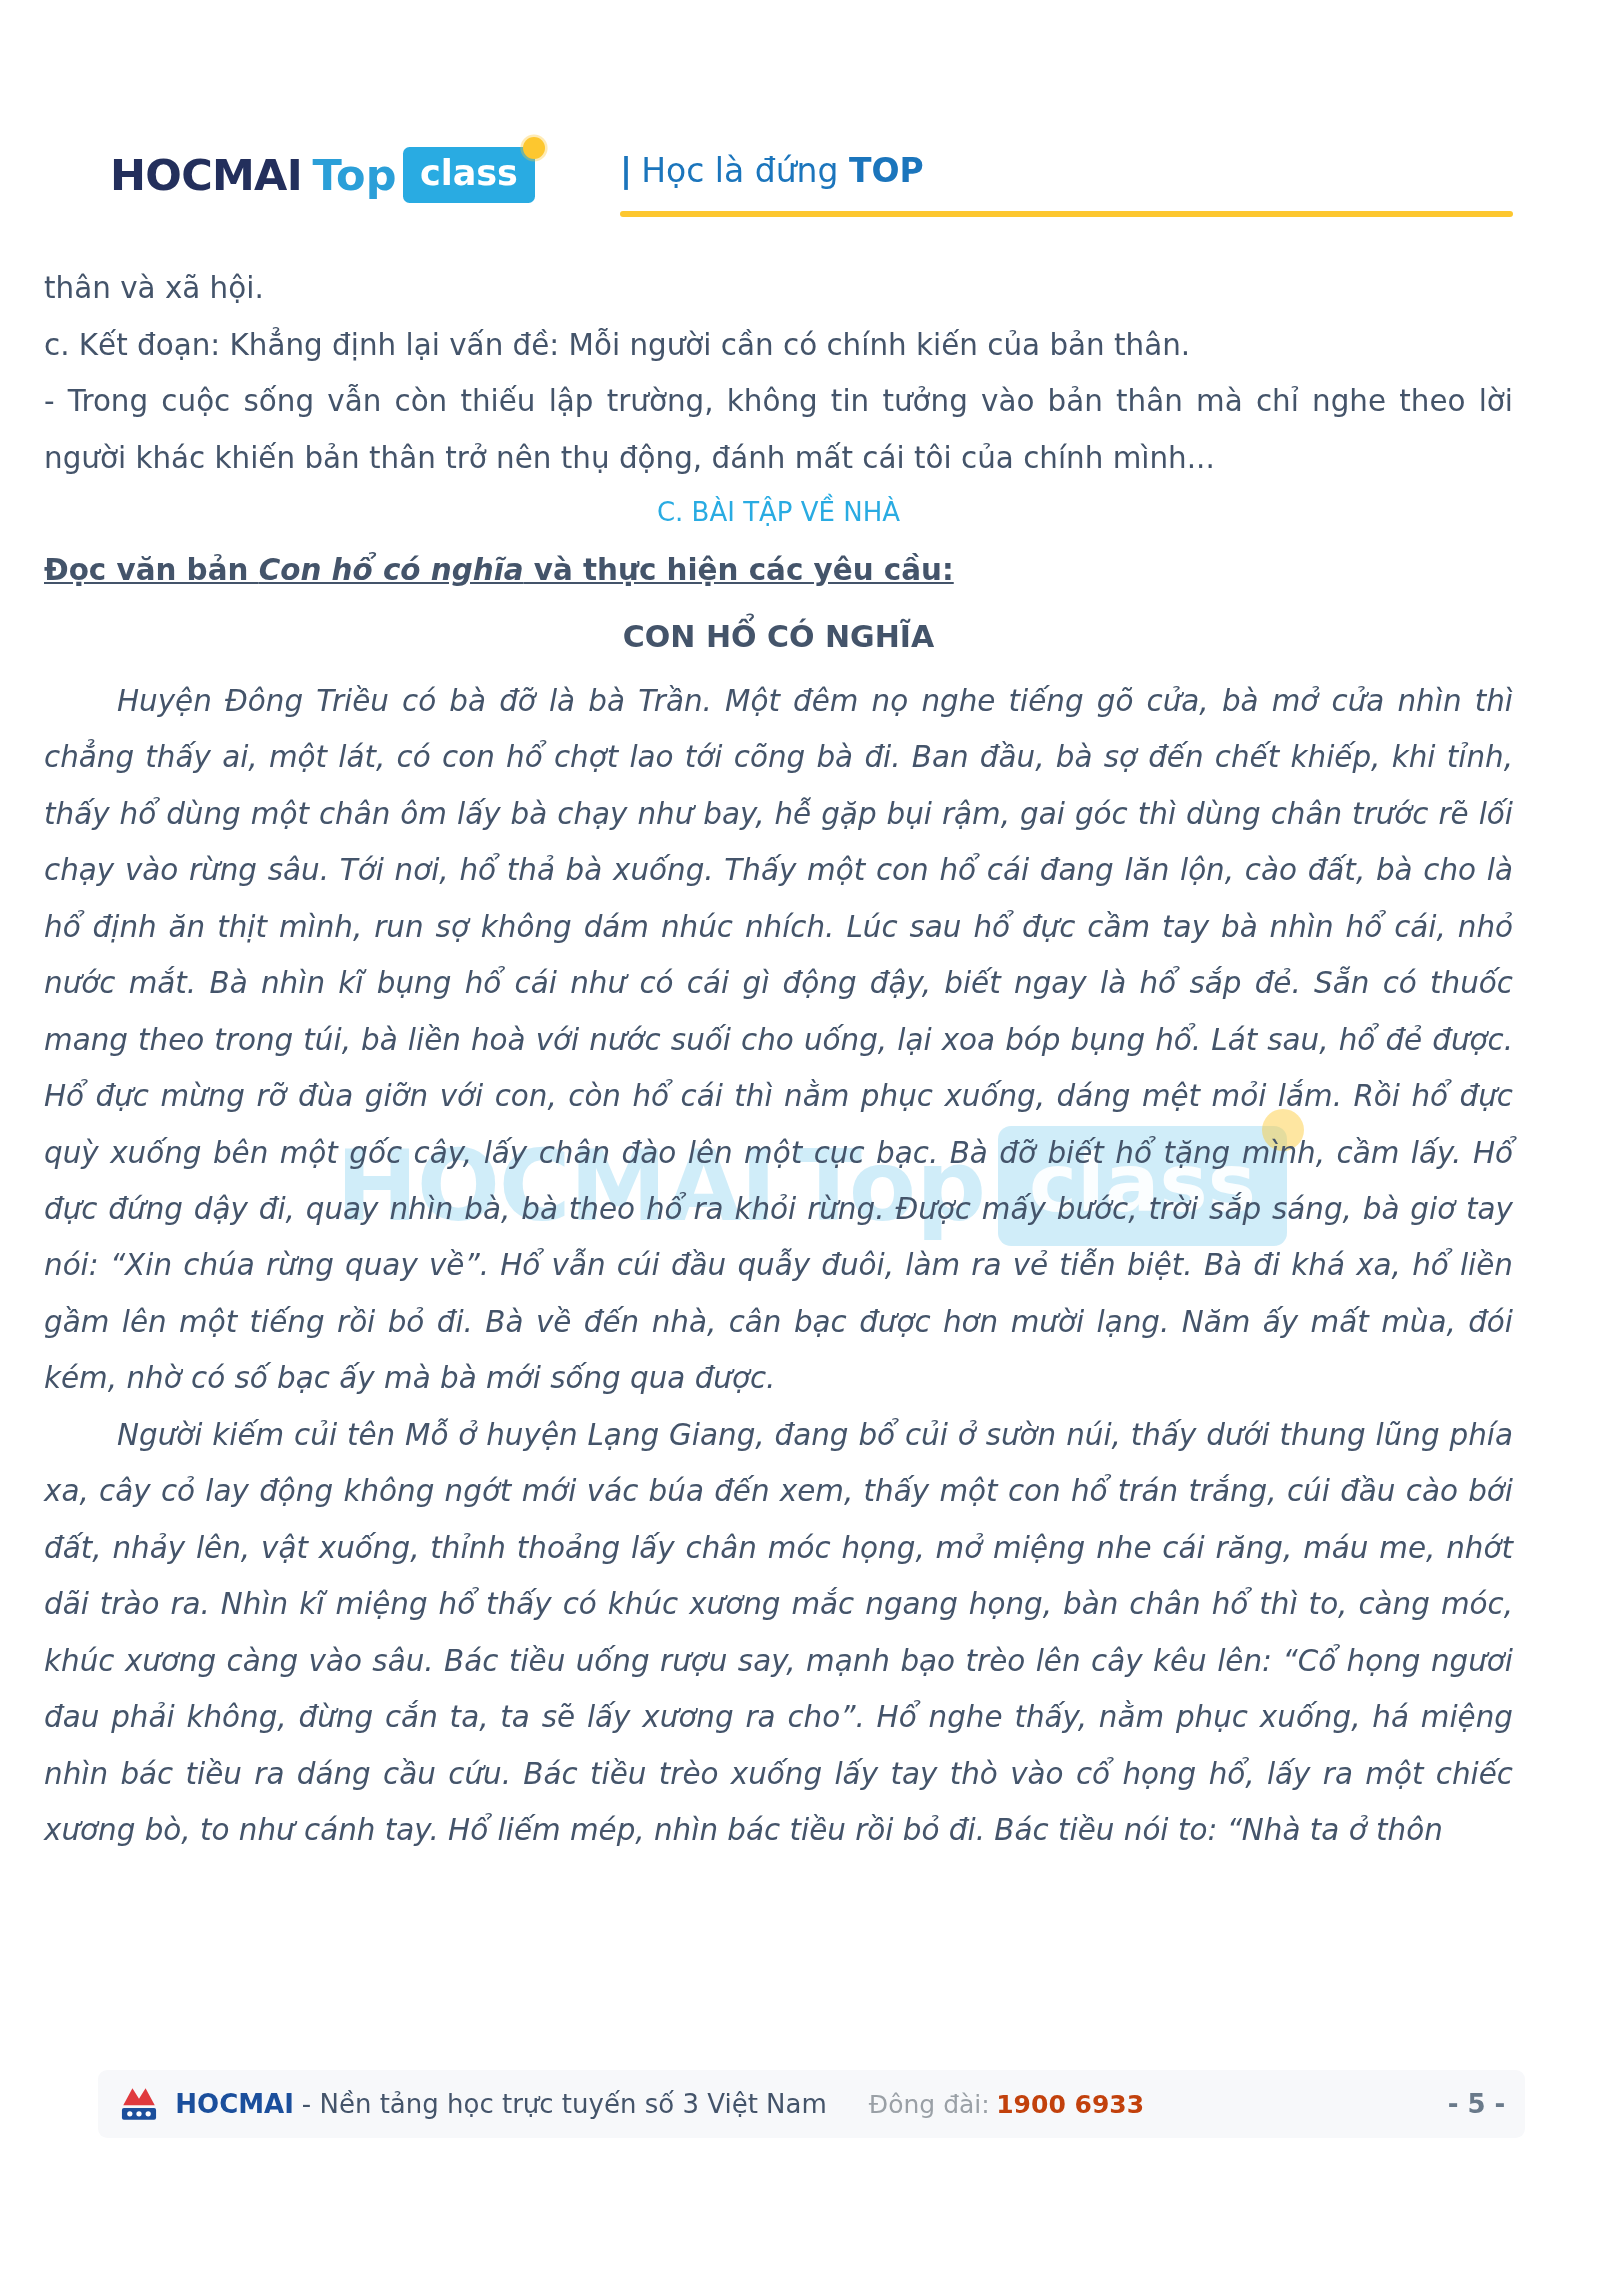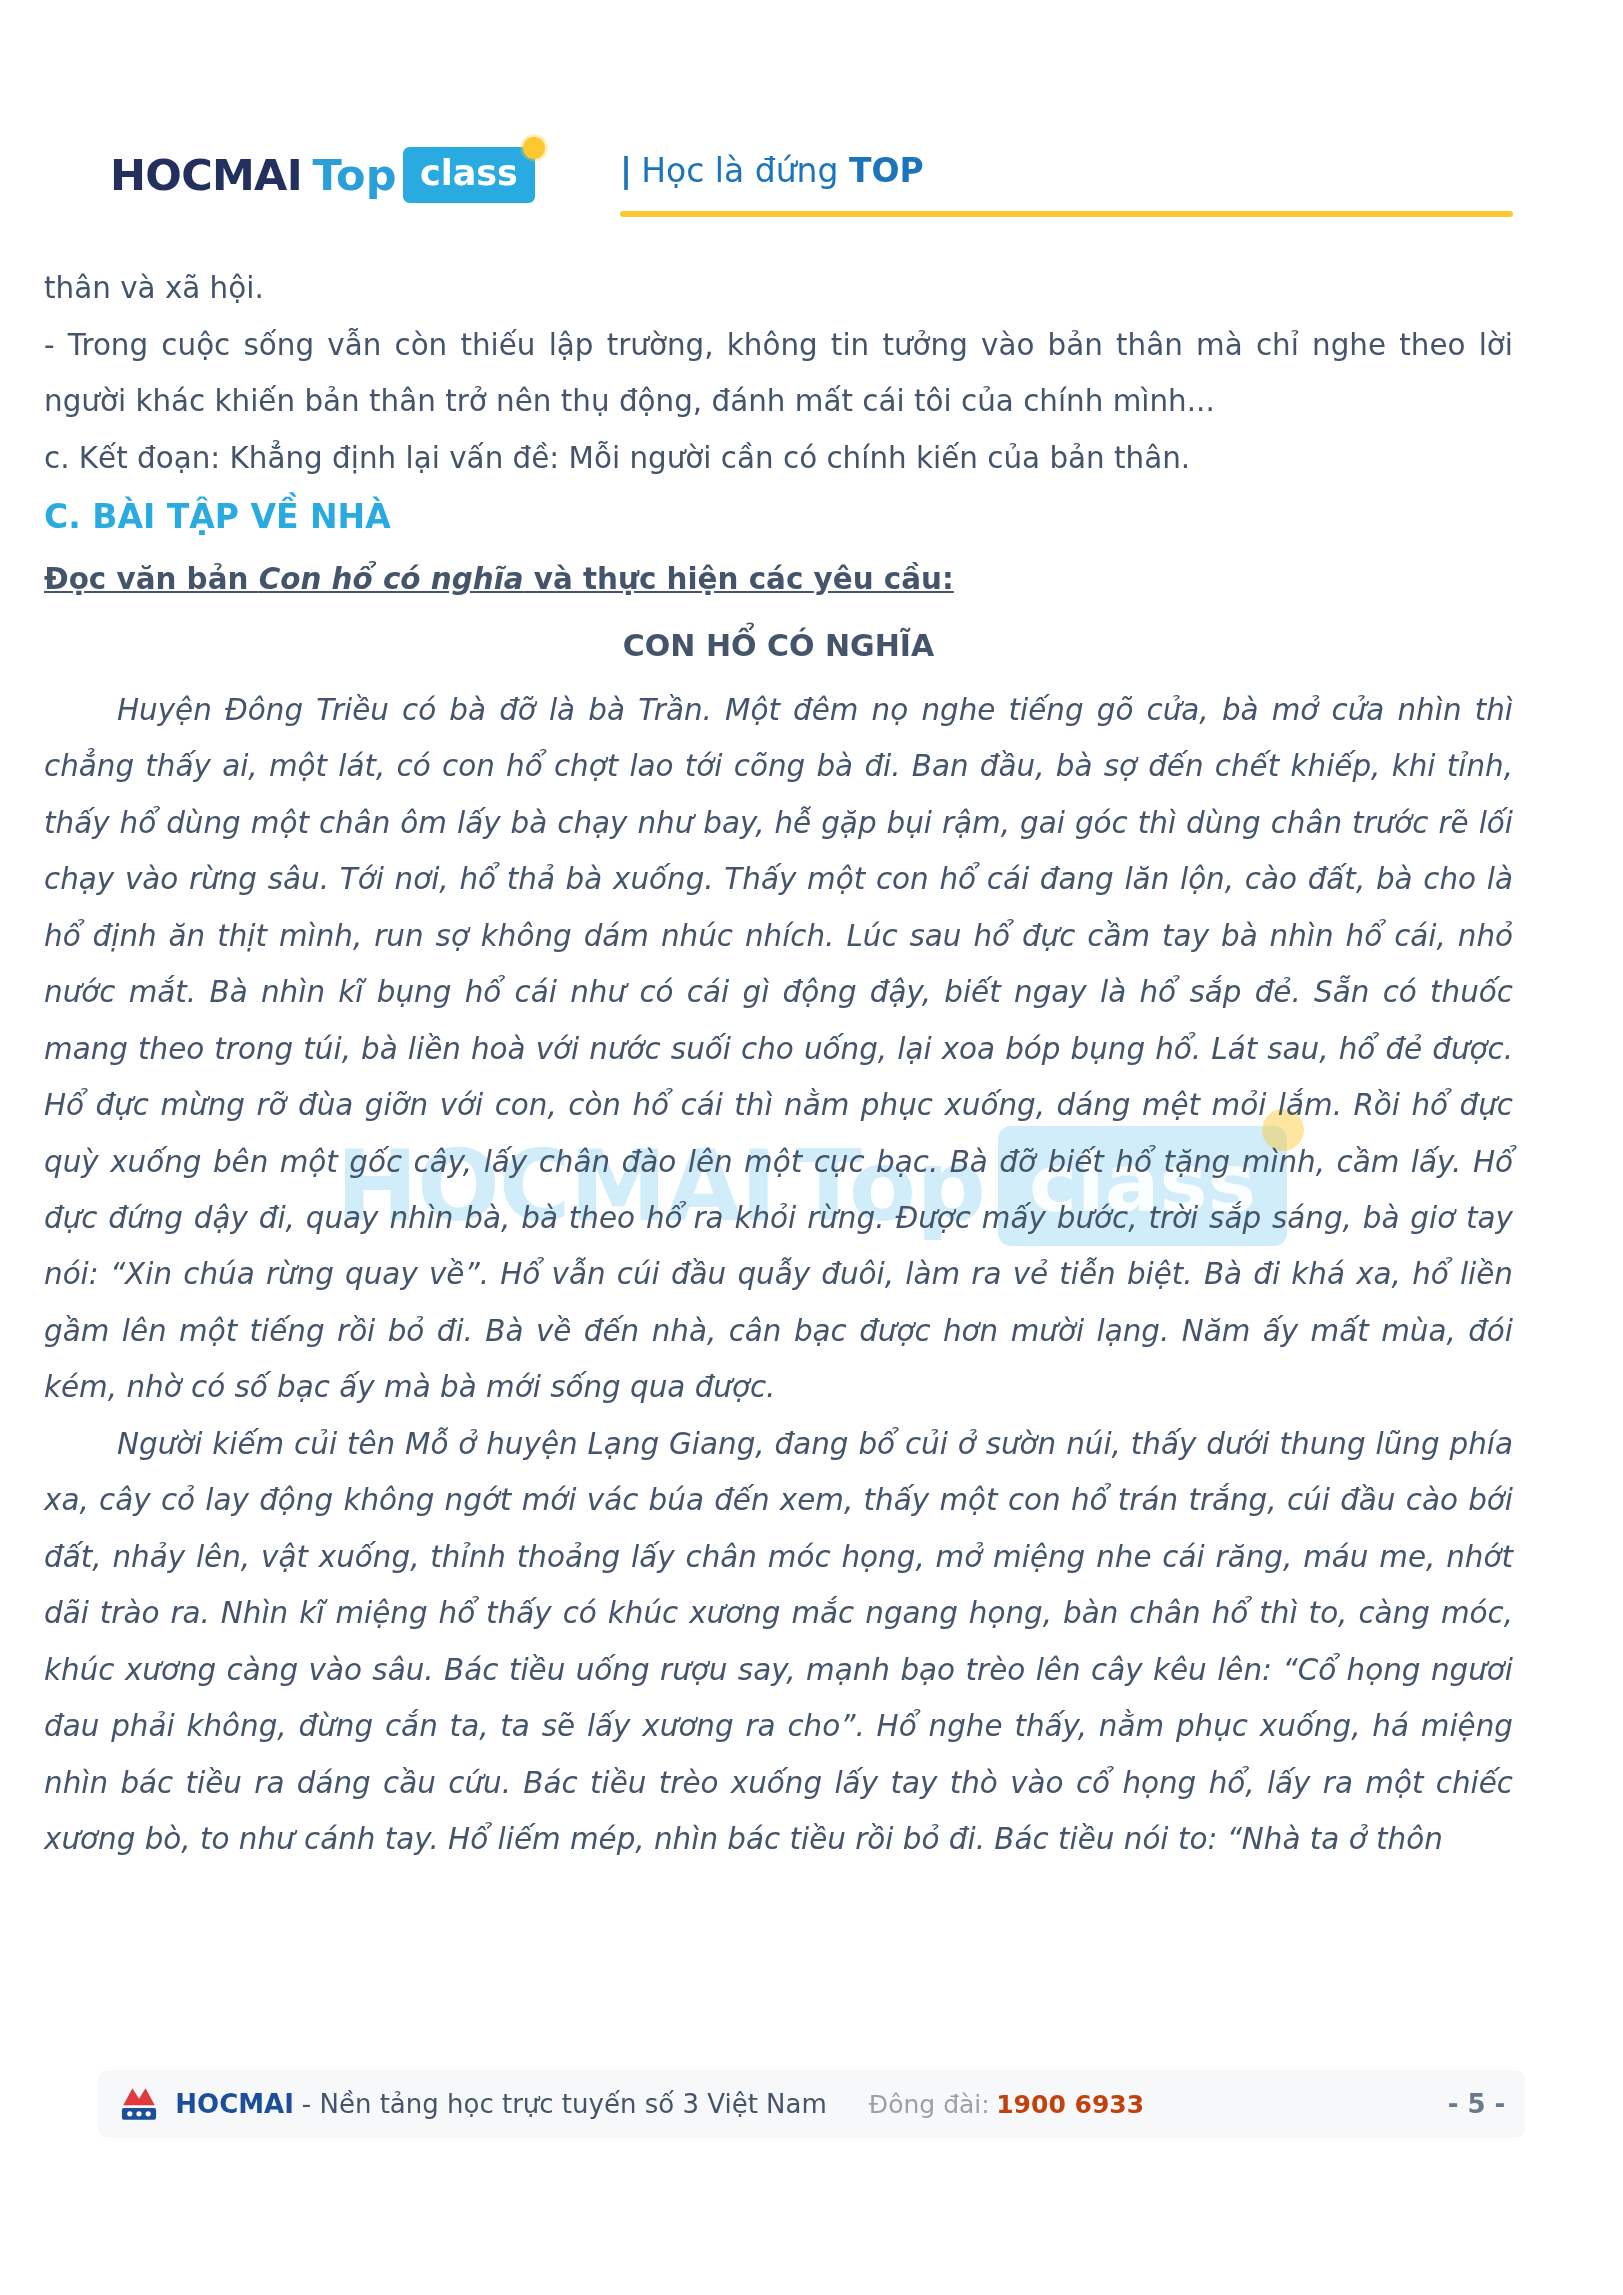--- a/index.html
+++ b/index.html
@@ -49,24 +49,25 @@
   .yellow-rule { height: 6.5px; background: #fdc72f; border-radius: 3.3px; margin-top: 21px; }
 
   
   .main {
     position: relative;
     z-index: 1;
     padding: 43px 110px 0 44px;
   }
   .main p { font-size: 29.4px; line-height: 1.92; text-align: justify; }
   .section-heading {
-    font-size: 33px;
-    font-weight: 700;
+    font-size: 26px;
+    font-weight: 400;
     color: #29abe2;
     margin: 10.5px 0 15.7px 0;
+    text-align: center;
   }
   .task-line { font-size: 30px; font-weight: 700; margin-bottom: 9.2px; line-height: 1.9; text-decoration: underline; }
   .task-line .task-title { font-style: italic; }
   .story-title { text-align: center; font-weight: 700; font-size: 30px; margin-bottom: 7.9px; line-height: 1.9; }
   .story { font-style: italic; text-indent: 73px; }
 
   
   .watermark {
     position: absolute;
     z-index: 0;
@@ -144,22 +145,22 @@
       <div class="tagline">
         <span class="bar">|</span><span>Học là đứng</span>
         <span class="top-bold">TOP</span>
       </div>
       <div class="yellow-rule"></div>
     </div>
   </div>
 
   <div class="main">
     <p>thân và xã hội.</p>
+    <p>c. Kết đoạn: Khẳng định lại vấn đề: Mỗi người cần có chính kiến của bản thân.</p>
     <p>- Trong cuộc sống vẫn còn thiếu lập trường, không tin tưởng vào bản thân mà chỉ nghe theo lời người khác khiến bản thân trở nên thụ động, đánh mất cái tôi của chính mình...</p>
-    <p>c. Kết đoạn: Khẳng định lại vấn đề: Mỗi người cần có chính kiến của bản thân.</p>
 
     <div class="section-heading">C. BÀI TẬP VỀ NHÀ</div>
 
     <p class="task-line"><span>Đọc văn bản </span><span class="task-title">Con hổ có nghĩa</span><span> và thực hiện các yêu cầu:</span></p>
 
     <div class="story-title">CON HỔ CÓ NGHĨA</div>
 
     <p class="story">Huyện Đông Triều có bà đỡ là bà Trần. Một đêm nọ nghe tiếng gõ cửa, bà mở cửa nhìn thì chẳng thấy ai, một lát, có con hổ chợt lao tới cõng bà đi. Ban đầu, bà sợ đến chết khiếp, khi tỉnh, thấy hổ dùng một chân ôm lấy bà chạy như bay, hễ gặp bụi rậm, gai góc thì dùng chân trước rẽ lối chạy vào rừng sâu. Tới nơi, hổ thả bà xuống. Thấy một con hổ cái đang lăn lộn, cào đất, bà cho là hổ định ăn thịt mình, run sợ không dám nhúc nhích. Lúc sau hổ đực cầm tay bà nhìn hổ cái, nhỏ nước mắt. Bà nhìn kĩ bụng hổ cái như có cái gì động đậy, biết ngay là hổ sắp đẻ. Sẵn có thuốc mang theo trong túi, bà liền hoà với nước suối cho uống, lại xoa bóp bụng hổ. Lát sau, hổ đẻ được. Hổ đực mừng rỡ đùa giỡn với con, còn hổ cái thì nằm phục xuống, dáng mệt mỏi lắm. Rồi hổ đực quỳ xuống bên một gốc cây, lấy chân đào lên một cục bạc. Bà đỡ biết hổ tặng mình, cầm lấy. Hổ đực đứng dậy đi, quay nhìn bà, bà theo hổ ra khỏi rừng. Được mấy bước, trời sắp sáng, bà giơ tay nói: “Xin chúa rừng quay về”. Hổ vẫn cúi đầu quẫy đuôi, làm ra vẻ tiễn biệt. Bà đi khá xa, hổ liền gầm lên một tiếng rồi bỏ đi. Bà về đến nhà, cân bạc được hơn mười lạng. Năm ấy mất mùa, đói kém, nhờ có số bạc ấy mà bà mới sống qua được.</p>
     <p class="story">Người kiếm củi tên Mỗ ở huyện Lạng Giang, đang bổ củi ở sườn núi, thấy dưới thung lũng phía xa, cây cỏ lay động không ngớt mới vác búa đến xem, thấy một con hổ trán trắng, cúi đầu cào bới đất, nhảy lên, vật xuống, thỉnh thoảng lấy chân móc họng, mở miệng nhe cái răng, máu me, nhớt dãi trào ra. Nhìn kĩ miệng hổ thấy có khúc xương mắc ngang họng, bàn chân hổ thì to, càng móc, khúc xương càng vào sâu. Bác tiều uống rượu say, mạnh bạo trèo lên cây kêu lên: “Cổ họng ngươi đau phải không, đừng cắn ta, ta sẽ lấy xương ra cho”. Hổ nghe thấy, nằm phục xuống, há miệng nhìn bác tiều ra dáng cầu cứu. Bác tiều trèo xuống lấy tay thò vào cổ họng hổ, lấy ra một chiếc xương bò, to như cánh tay. Hổ liếm mép, nhìn bác tiều rồi bỏ đi. Bác tiều nói to: “Nhà ta ở thôn</p>
   </div>

